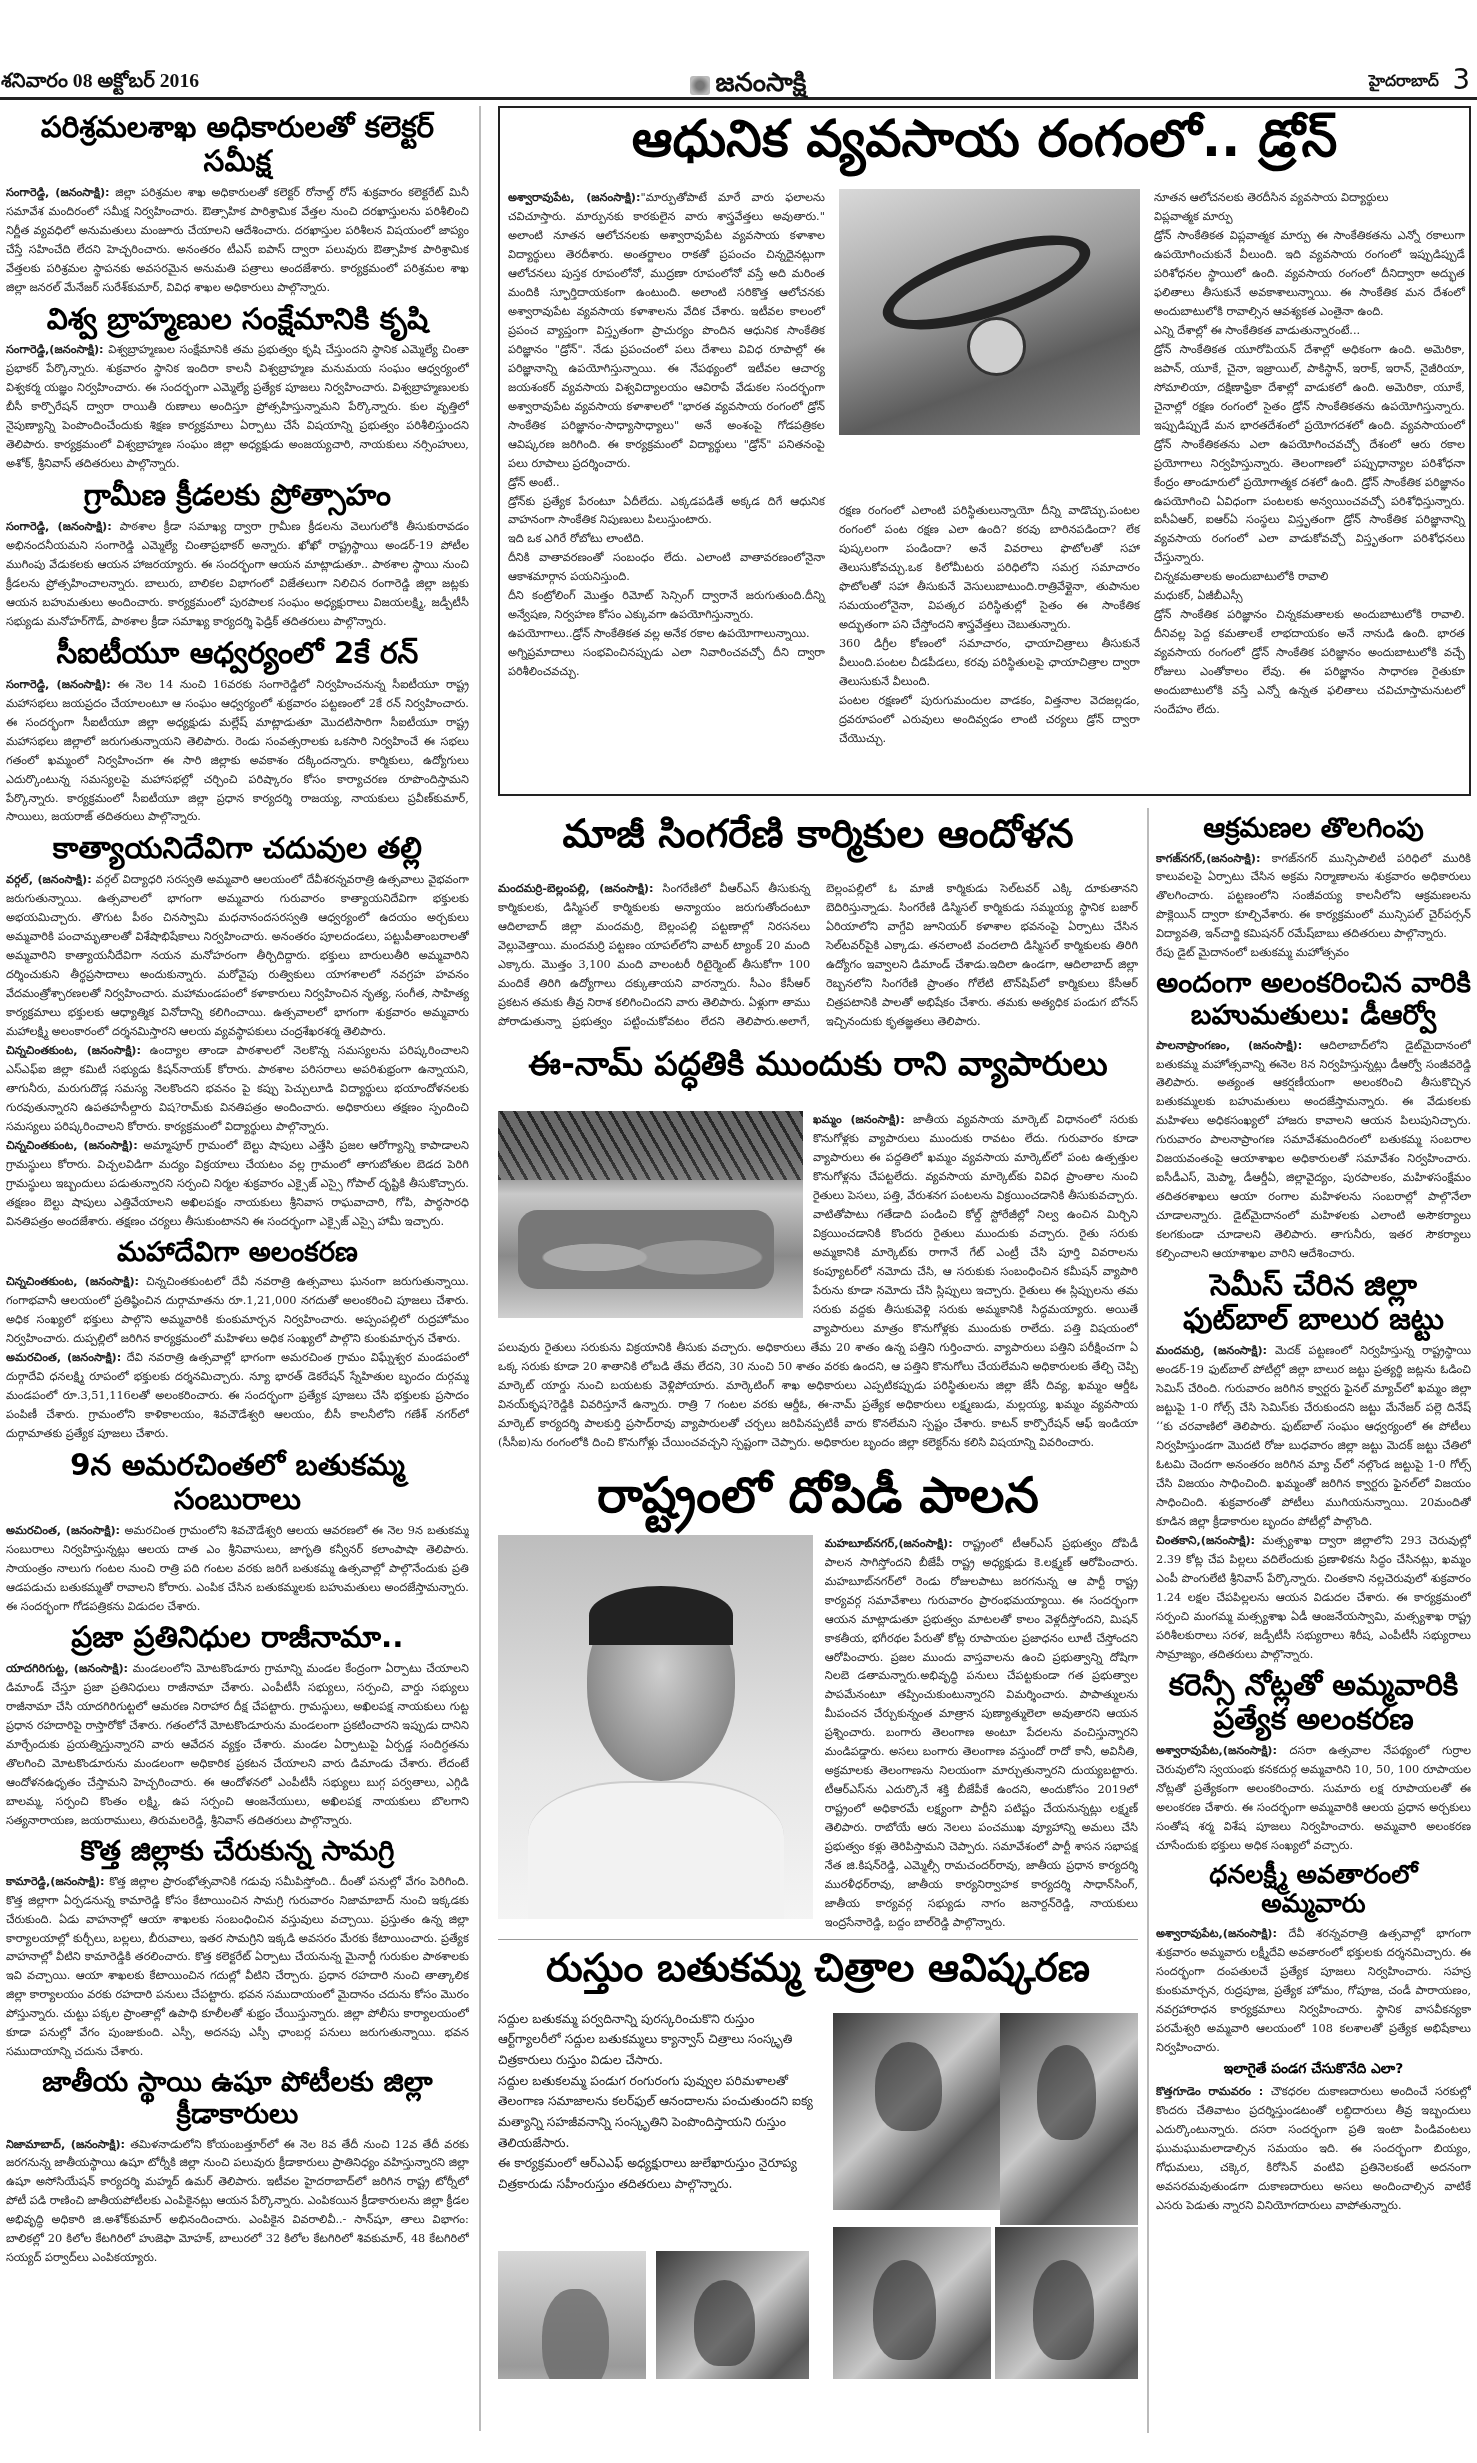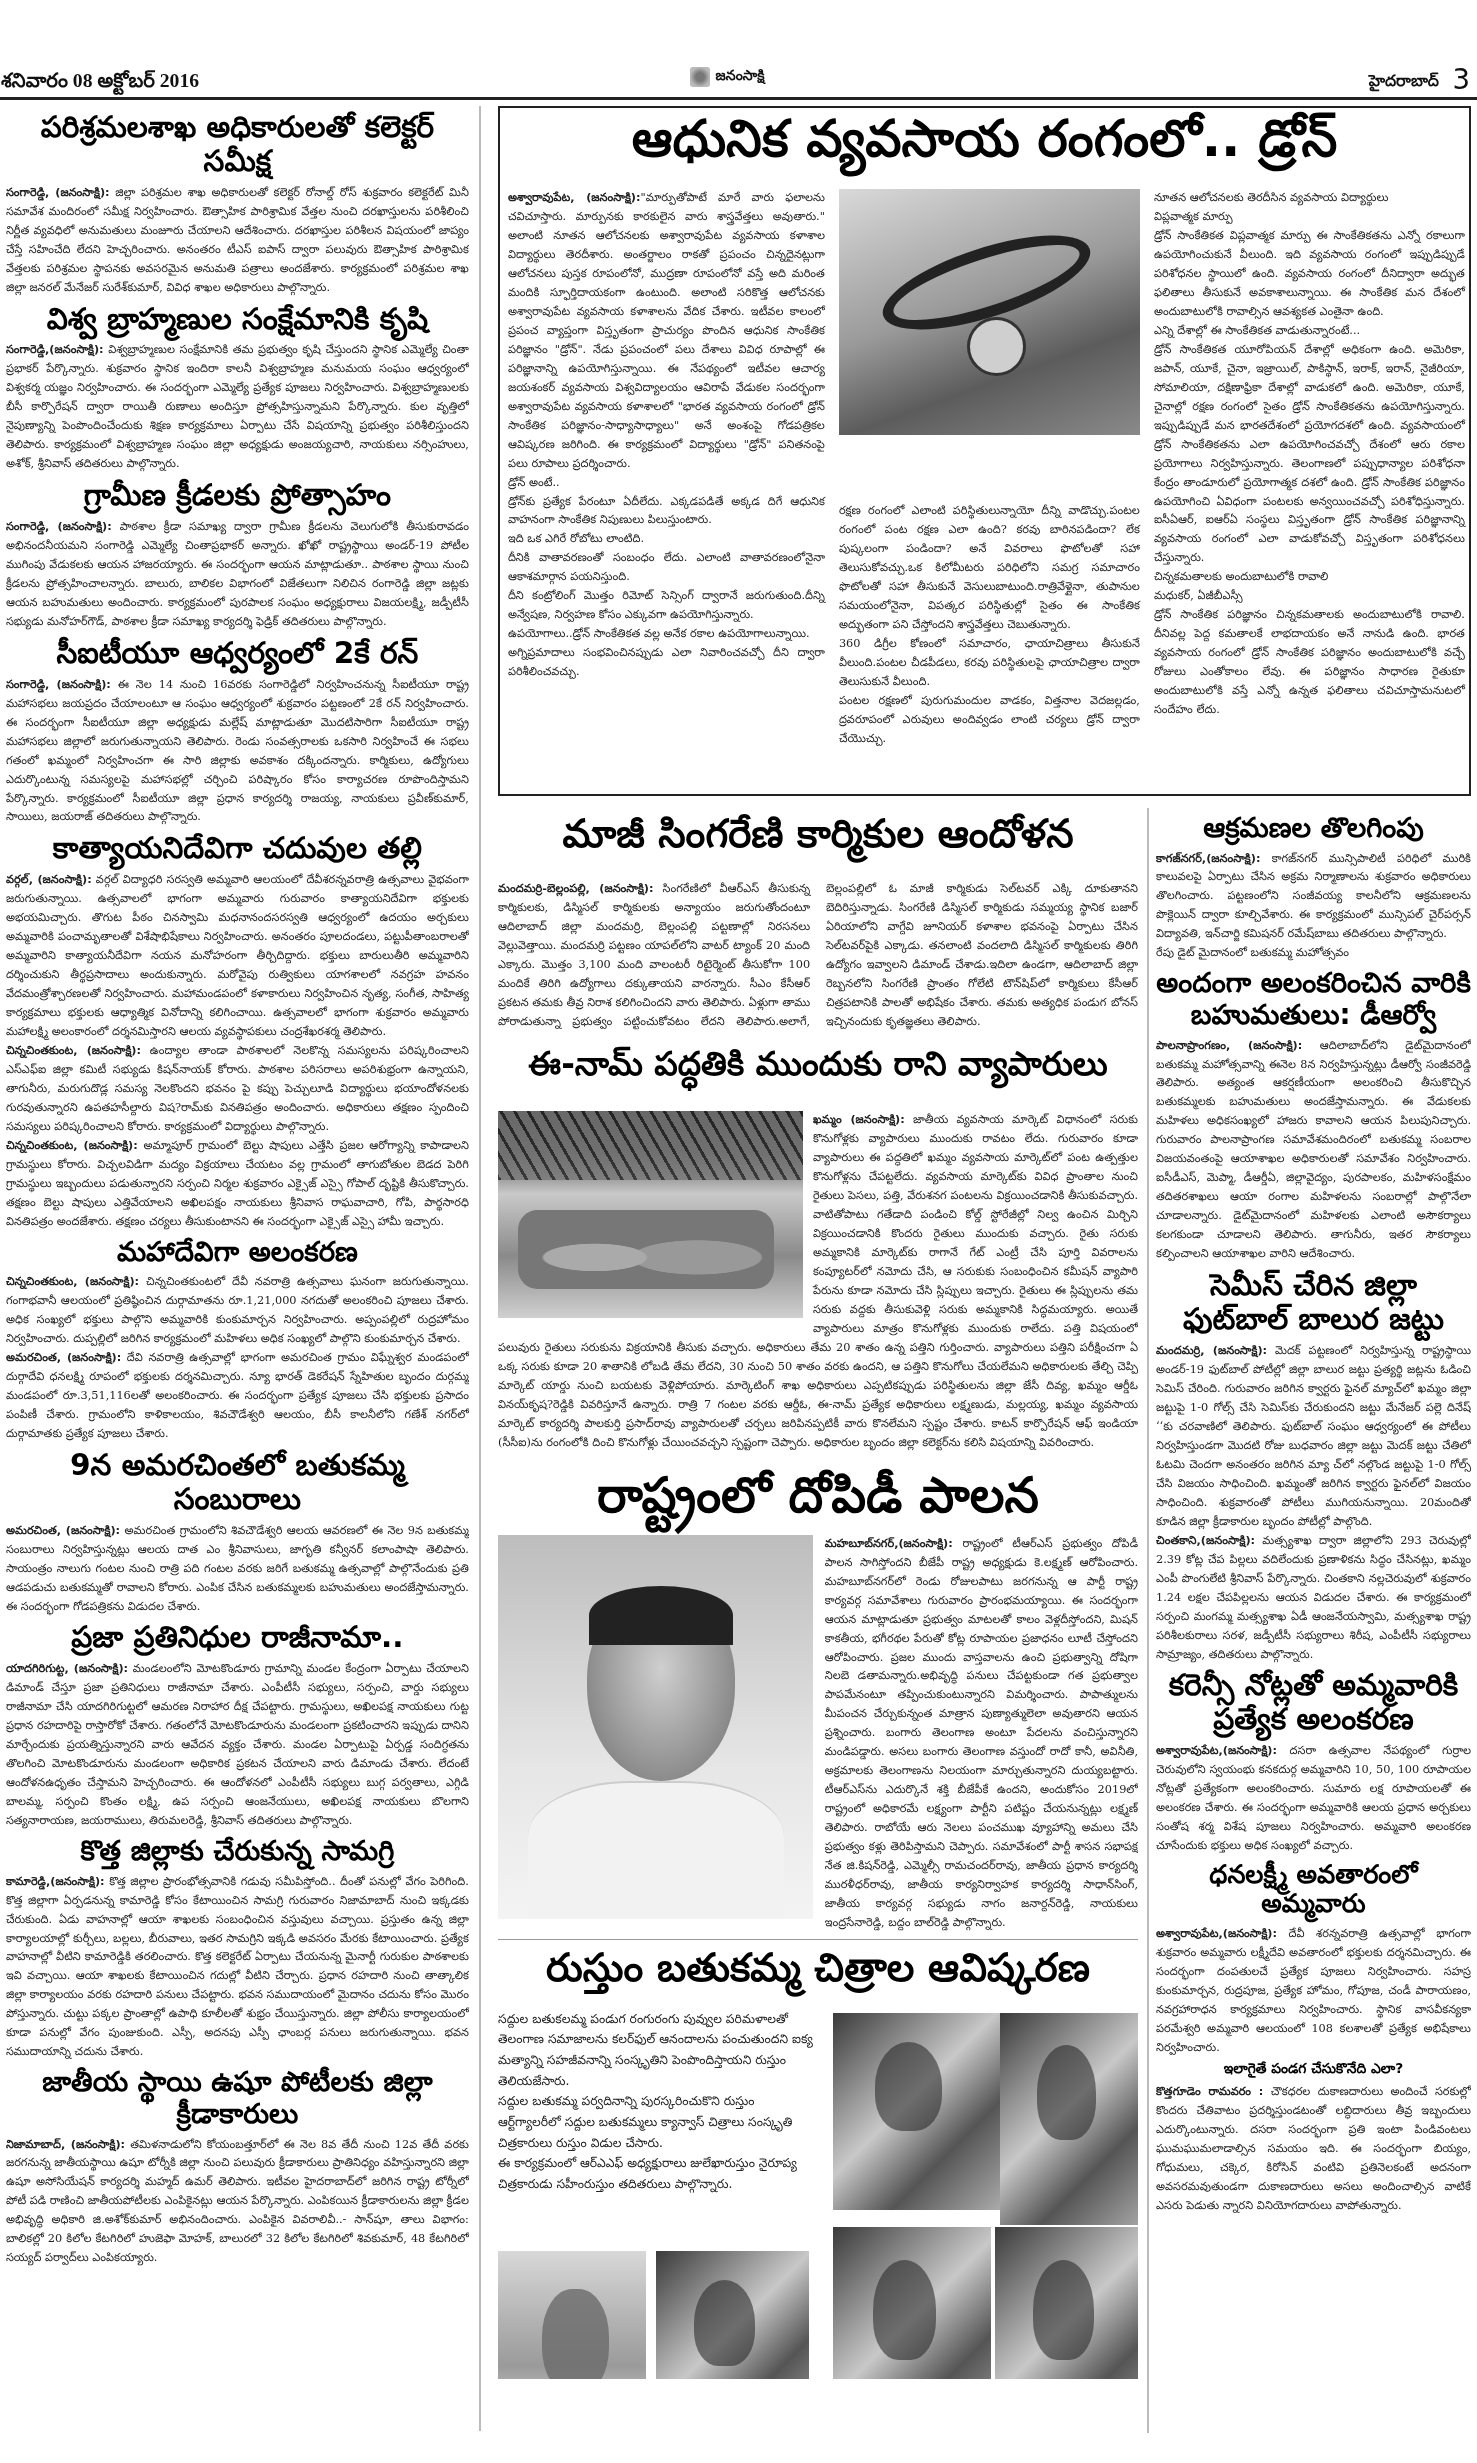--- a/index.html
+++ b/index.html
@@ -1,21 +1,21 @@
 <!DOCTYPE html>
 <html><head>
 <meta charset="utf-8">
 <style>
   * { box-sizing: border-box; margin: 0; padding: 0; }
   html, body { width: 1478px; height: 2464px; background: #ffffff; overflow: hidden; }
   body { font-family: "DejaVu Sans", sans-serif; color: #111; position: relative; }
 
   .masthead { position: absolute; left: 0; top: 59px; width: 1478px; height: 41px; border-bottom: 3px solid #222; }
   .mast-date { position: absolute; left: 1px; top: 9.9px; font-size: 19.7px; font-weight: bold; font-family: Liberation Serif, serif; }
-  .mast-logo { position: absolute; left: 690px; top: 7.9px; font-size: 14px; font-weight: bold; display: flex; align-items: center; gap: 5.9px; }
+  .mast-logo { position: absolute; left: 690px; top: 7.9px; font-size: 26px; font-weight: bold; display: flex; align-items: center; gap: 5.9px; }
   .logo-mark { width: 19.7px; height: 19.7px; background: radial-gradient(circle, #777 30%, #bbb 70%); border-radius: 3px; }
   .mast-city { position: absolute; right: 39px; top: 11.8px; font-size: 15.8px; font-weight: bold; }
   .mast-page { position: absolute; right: 7.9px; top: 3.9px; font-size: 27.6px; font-family: "DejaVu Sans", sans-serif; }
 
   .col { position: absolute; overflow: hidden; }
   .headline { font-weight: bold; text-align: center; line-height: 1.15; color: #000; margin: 3.9px 0 5.9px; }
   .body-text { font-family: "DejaVu Serif", serif; font-size: 11.3px; line-height: 1.68; text-align: justify; color: #222; }
   .dateline { font-weight: bold; font-family: "DejaVu Sans", sans-serif; }
   .sub { font-family: "DejaVu Serif", serif; font-size: 11.3px; line-height: 1.68; color: #222; }
 
@@ -184,22 +184,22 @@
       </div>
       <span class="dateline">మహబూబ్‌నగర్,(జనంసాక్షి):</span>
       <span>రాష్ట్రంలో టీఆర్ఎస్ ప్రభుత్వం దోపిడీ పాలన సాగిస్తోందని బీజేపీ రాష్ట్ర అధ్యక్షుడు కె.లక్ష్మణ్ ఆరోపించారు. మహబూబ్‌నగర్‌లో రెండు రోజులపాటు జరగనున్న ఆ పార్టీ రాష్ట్ర కార్యవర్గ సమావేశాలు గురువారం ప్రారంభమయ్యాయి. ఈ సందర్భంగా ఆయన మాట్లాడుతూ ప్రభుత్వం మాటలతో కాలం వెళ్లదీస్తోందని, మిషన్ కాకతీయ, భగీరథల పేరుతో కోట్ల రూపాయల ప్రజాధనం లూటీ చేస్తోందని ఆరోపించారు. ప్రజల ముందు వాస్తవాలను ఉంచి ప్రభుత్వాన్ని దోషిగా నిలబె డతామన్నారు.అభివృద్ధి పనులు చేపట్టకుండా గత ప్రభుత్వాల పాపమేనంటూ తప్పించుకుంటున్నారని విమర్శించారు. పాపాత్ములను మీపంచన చేర్చుకున్నంత మాత్రాన పుణ్యాత్ములెలా అవుతారని ఆయన ప్రశ్నించారు. బంగారు తెలంగాణ అంటూ పేదలను వంచిస్తున్నారని మండిపడ్డారు. అసలు బంగారు తెలంగాణ వస్తుందో రాదో కానీ, అవినీతి, అక్రమాలకు తెలంగాణను నిలయంగా మార్చుతున్నారని దుయ్యబట్టారు. టీఆర్ఎస్‌ను ఎదుర్కొనే శక్తి బీజేపీకే ఉందని, అందుకోసం 2019లో రాష్ట్రంలో అధికారమే లక్ష్యంగా పార్టీని పటిష్టం చేయనున్నట్లు లక్ష్మణ్ తెలిపారు. రాబోయే ఆరు నెలలు పంచముఖ వ్యూహాన్ని అమలు చేసి ప్రభుత్వం కళ్లు తెరిపిస్తామని చెప్పారు. సమావేశంలో పార్టీ శాసన సభాపక్ష నేత జి.కిషన్‌రెడ్డి, ఎమ్మెల్సీ రామచందర్‌రావు, జాతీయ ప్రధాన కార్యదర్శి మురళీధర్‌రావు, జాతీయ కార్యనిర్వాహక కార్యదర్శి సాధాన్‌సింగ్, జాతీయ కార్యవర్గ సభ్యుడు నాగం జనార్దన్‌రెడ్డి, నాయకులు ఇంద్రసేనారెడ్డి, బద్దం బాల్‌రెడ్డి పాల్గొన్నారు.</span>
     </div>
     <div class="clear"></div>
   </div>
   <div class="hr"></div>
   <div style="position:relative; height:433px;">
     <div class="headline" style="font-size:39px;">రుస్తుం బతుకమ్మ చిత్రాల ఆవిష్కరణ</div>
     <div class="sub" style="position:absolute; left:0; top:63px; width:320px; font-size:12.3px;">
+      <p>సద్దుల బతుకమ్మ పర్వదినాన్ని పురస్కరించుకొని రుస్తుం ఆర్ట్‌గ్యాలరీలో సద్దుల బతుకమ్మలు క్యాన్వాస్ చిత్రాలు సంస్కృతి చిత్రకారులు రుస్తుం విడుల చేసారు.</p>
       <p>సద్దుల బతుకలమ్మ పండుగ రంగురంగు పువ్వుల పరిమళాలతో తెలంగాణ సమాజాలను కలర్‌ఫుల్ ఆనందాలను పంచుతుందని ఐక్య మత్యాన్ని సహజీవనాన్ని సంస్కృతిని పెంపొందిస్తాయని రుస్తుం తెలియజేసారు.</p>
-      <p>సద్దుల బతుకమ్మ పర్వదినాన్ని పురస్కరించుకొని రుస్తుం ఆర్ట్‌గ్యాలరీలో సద్దుల బతుకమ్మలు క్యాన్వాస్ చిత్రాలు సంస్కృతి చిత్రకారులు రుస్తుం విడుల చేసారు.</p>
       <p>ఈ కార్యక్రమంలో ఆర్‌ఎఎఫ్ అధ్యక్షురాలు జులేఖారుస్తుం నైరూప్య చిత్రకారుడు సహీంరుస్తుం తదితరులు పాల్గొన్నారు.</p>
     </div>
     <div class="art artist-photo" style="left:0; top:305px; width:148px; height:192px;"></div>
     <div class="art" style="left:158px; top:305px; width:153px; height:192px;"></div>
     <div class="art" style="left:335px; top:67px; width:167px; height:197px;"></div>
     <div class="art" style="left:502px; top:67px; width:148px; height:212px;"></div>
     <div class="art" style="left:335px; top:281px; width:158px; height:222px;"></div>
     <div class="art" style="left:497px; top:281px; width:153px; height:222px;"></div>
   </div>
 </div>

